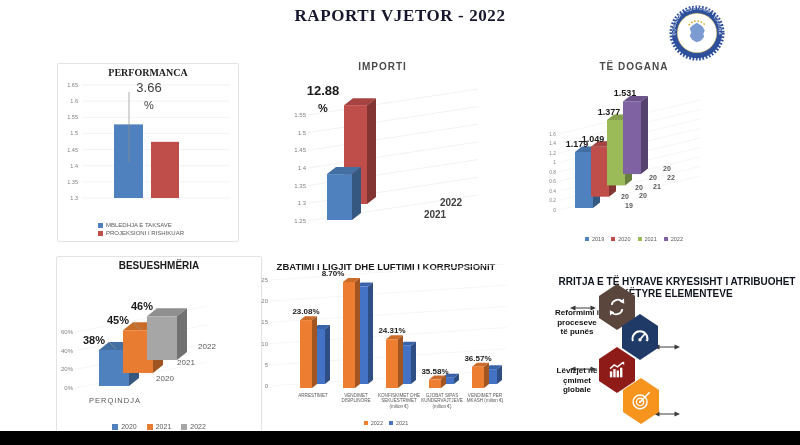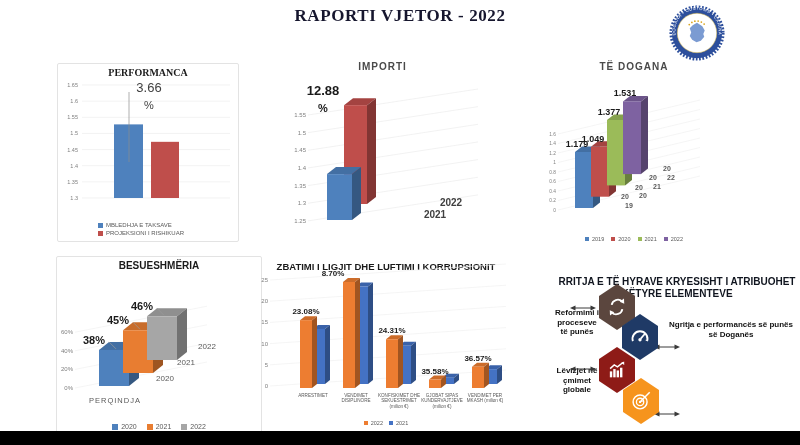--- a/index.html
+++ b/index.html
@@ -330,21 +330,20 @@
           </svg></div>
         <div class="hex" style="left: 66px; top: 58px; width: 40px; height: 46px; background: rgb(31, 58, 102); z-index: 2;">
           <svg width="22" height="22" viewBox="0 0 24 24">
             <path d="M4.2 16.5 A8.2 8.2 0 1 1 19.8 16.5" stroke="#fff" stroke-width="2" fill="none"></path>
             <circle cx="12" cy="15" r="1.8" fill="#fff"></circle>
             <line x1="12.8" y1="13.8" x2="17.4" y2="8.4" stroke="#fff" stroke-width="1.8"></line>
             <line x1="18.6" y1="13.2" x2="20.6" y2="12.6" stroke="#fff" stroke-width="1.1"></line>
             <line x1="18.2" y1="15.6" x2="20.2" y2="15.6" stroke="#fff" stroke-width="1.1"></line>
           </svg>
         </div>
-        <div class="etext" style="left: 112px; top: 64px; width: 130px;">Ngritja e performancës së punës së Doganës</div>
         <div class="arrow" style="left: 100px; top: 81px;"><svg width="26" height="8" viewBox="0 0 26 8">
             <line x1="4.5" y1="4" x2="21.5" y2="4" stroke="#3a3a3a" stroke-width="1"></line>
             <polygon points="0,4 5.5,1.4 5.5,6.6" fill="#3a3a3a"></polygon>
             <polygon points="26,4 20.5,1.4 20.5,6.6" fill="#3a3a3a"></polygon>
           </svg></div>
         <div class="hex" style="left: 43px; top: 91px; width: 40px; height: 46px; background: rgb(142, 27, 23); z-index: 3;">
           <svg width="22" height="22" viewBox="0 0 24 24">
             <rect x="4.2" y="13.5" width="2.6" height="6.5" fill="#fff"></rect>
             <rect x="7.9" y="11" width="2.6" height="9" fill="#fff"></rect>
             <rect x="11.6" y="12.5" width="2.6" height="7.5" fill="#fff"></rect>

